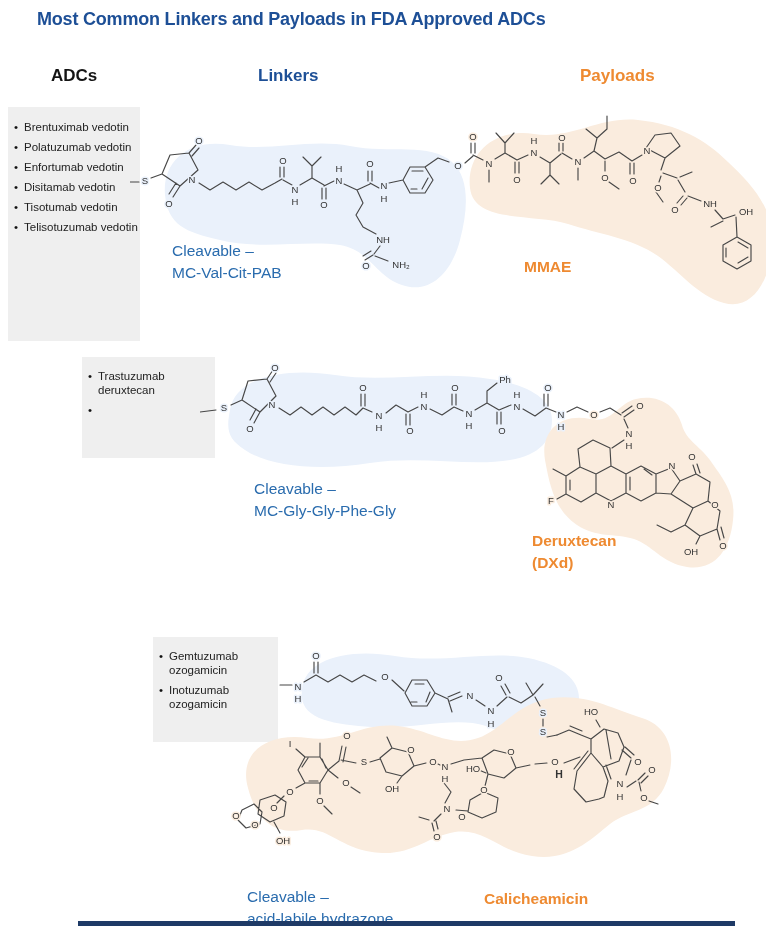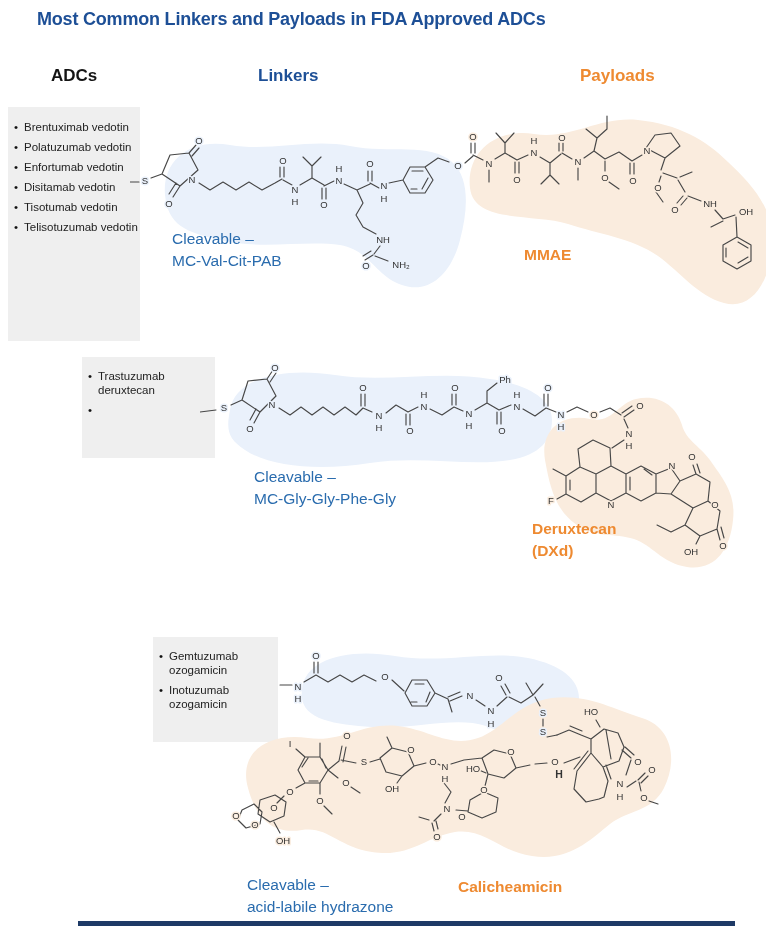--- a/index.html
+++ b/index.html
@@ -30,21 +30,21 @@
   #svg3{left:230px;top:640px;}
   .blob-l{fill:var(--linker_bg);stroke:none;}
   .blob-p{fill:var(--payload_bg);stroke:none;}
   .bonds{fill:none;stroke:var(--bond);stroke-width:1.15;stroke-linecap:round;stroke-linejoin:round;}
   text.atom{font-family:"Liberation Sans",sans-serif;font-size:9.5px;fill:#333;
             text-anchor:middle;dominant-baseline:middle;paint-order:stroke;
             stroke-width:3px;stroke-linejoin:round;}
   text.atom.atom-l{stroke:var(--linker_bg);}
   text.atom.atom-p{stroke:var(--payload_bg);}
   text.atom.b{font-weight:bold;font-size:10.5px;}
-  .cap{position:absolute;font-size:15.5px;line-height:22px;white-space:nowrap;}
+  .cap{position:absolute;font-size:15.5px;line-height:22px;white-space:nowrap;margin-top:12px;}
   .cap.blue{color:var(--label_blue);}
   .cap.orange{color:var(--orange);font-weight:bold;}
   .footerbar{position:absolute;left:78px;top:921px;width:657px;height:5px;
              background:var(--footer);}
 </style>
 </head>
 <body>
 
 <div id="page">
 
@@ -256,18 +256,18 @@
   </div>
   <div class="cap orange" style="left:532px;top:518px;">
     <div>Deruxtecan</div>
     <div>(DXd)</div>
   </div>
 
   <div class="cap blue" style="left:247px;top:874px;">
     <div>Cleavable –</div>
     <div>acid-labile hydrazone</div>
   </div>
-  <div class="cap orange" style="left:458px;top:876px;">
+  <div class="cap orange" style="left:484px;top:876px;">
     <div>Calicheamicin</div>
   </div>
 
   <div class="footerbar"></div>
 </div>
 
 </body></html>

